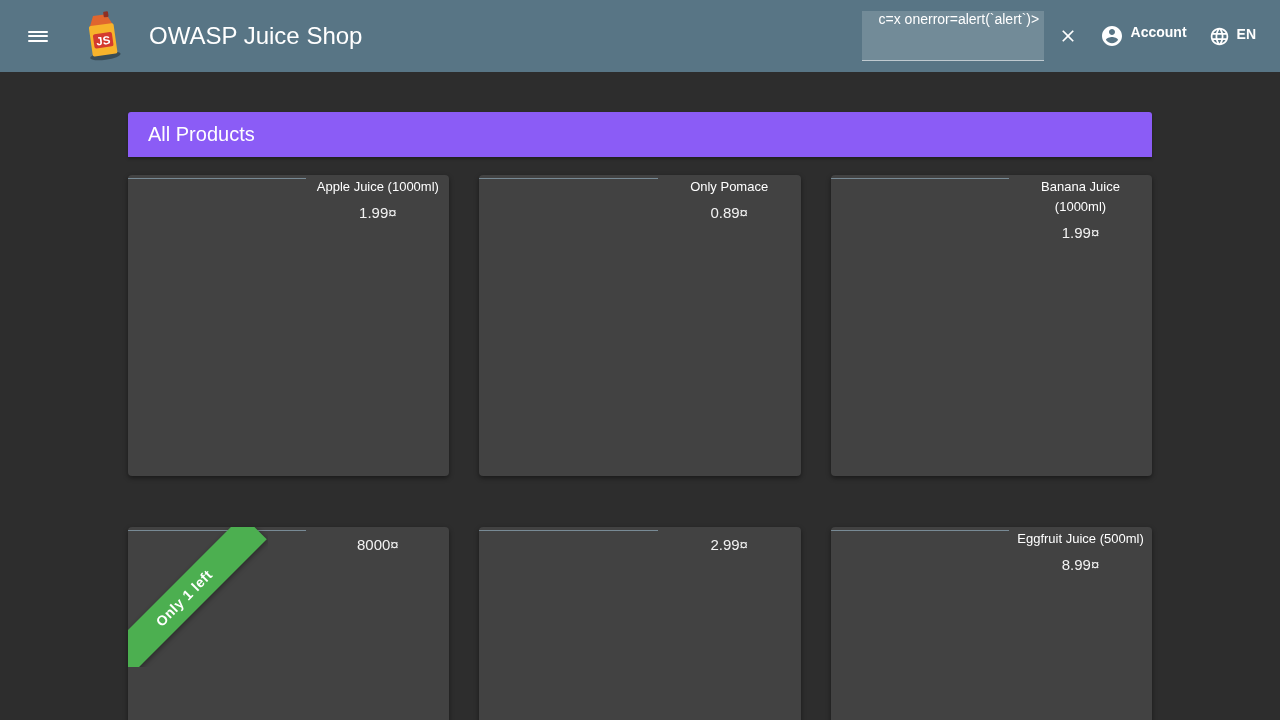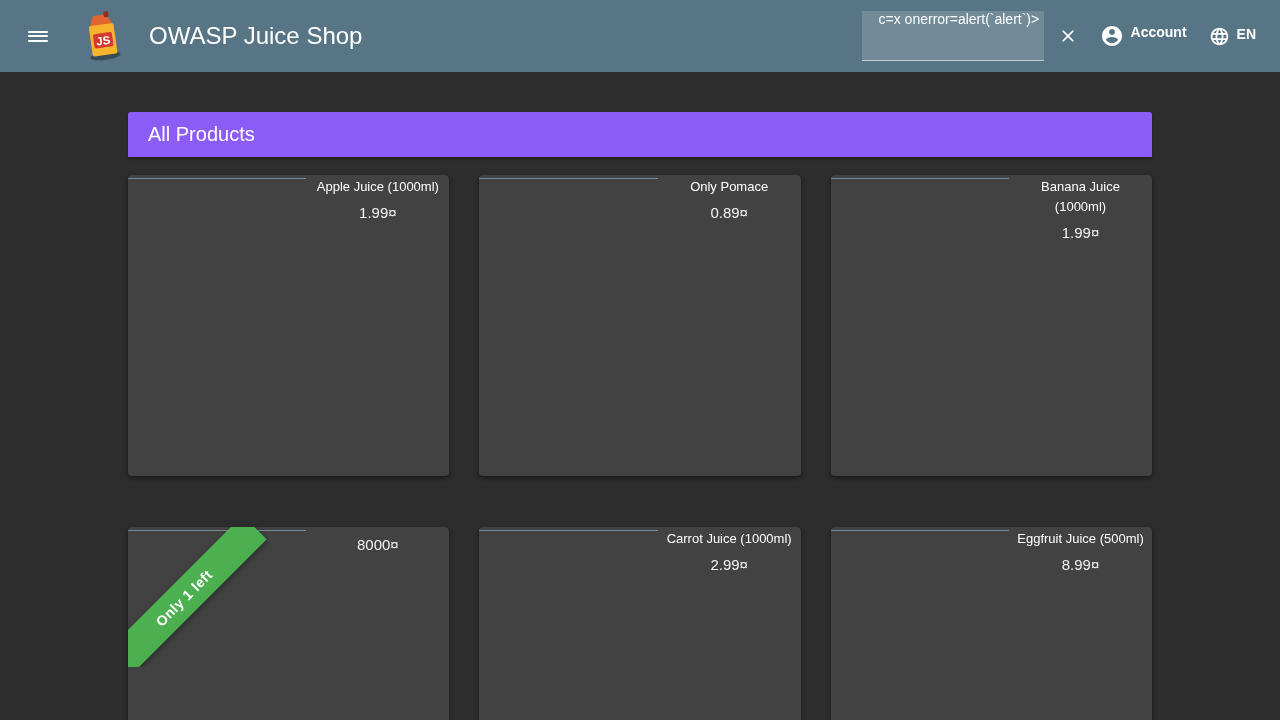--- a/index.html
+++ b/index.html
@@ -188,21 +188,20 @@
       </div>
       <div class="img-line"></div>
       <div class="card-info">
         <div class="p-price">8000¤</div>
       </div>
     </div>
 
     <div class="card">
       <div class="img-line"></div>
       <div class="card-info">
-        <div class="p-name">Carrot Juice (1000ml)</div>
         <div class="p-price">2.99¤</div>
       </div>
     </div>
 
     <div class="card">
       <div class="img-line"></div>
       <div class="card-info">
         <div class="p-name">Eggfruit Juice (500ml)</div>
         <div class="p-price">8.99¤</div>
       </div>

